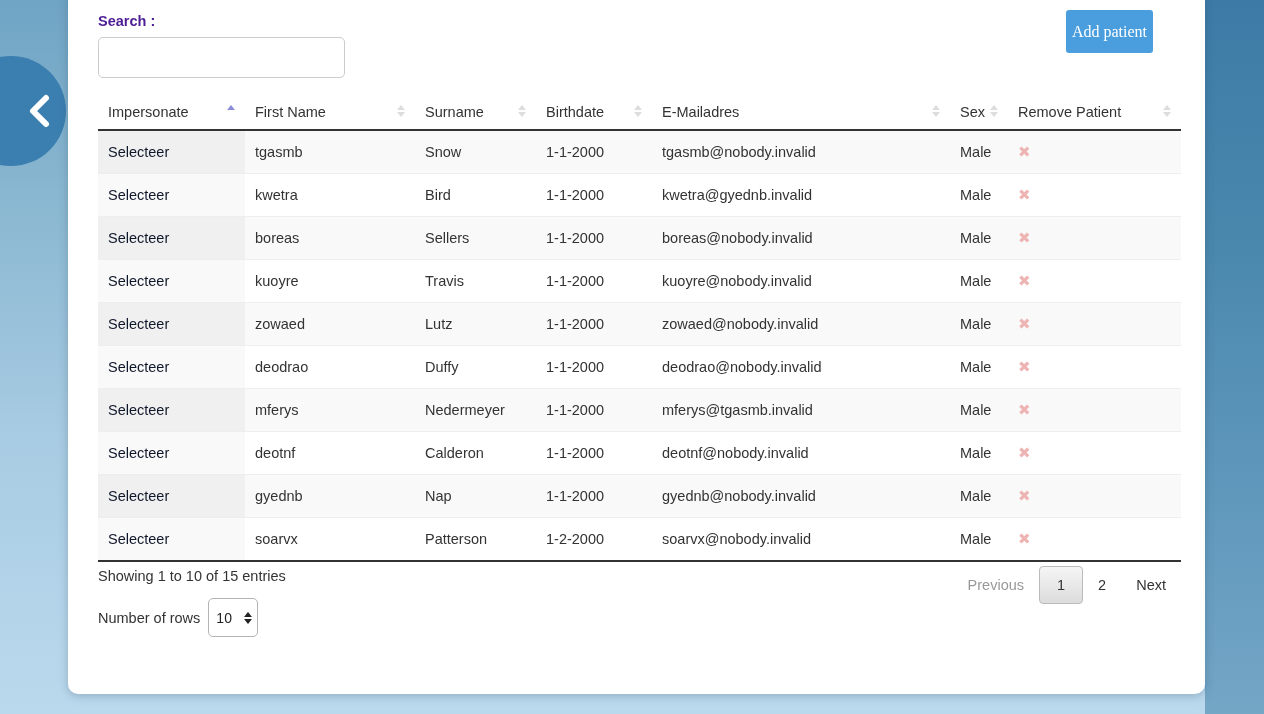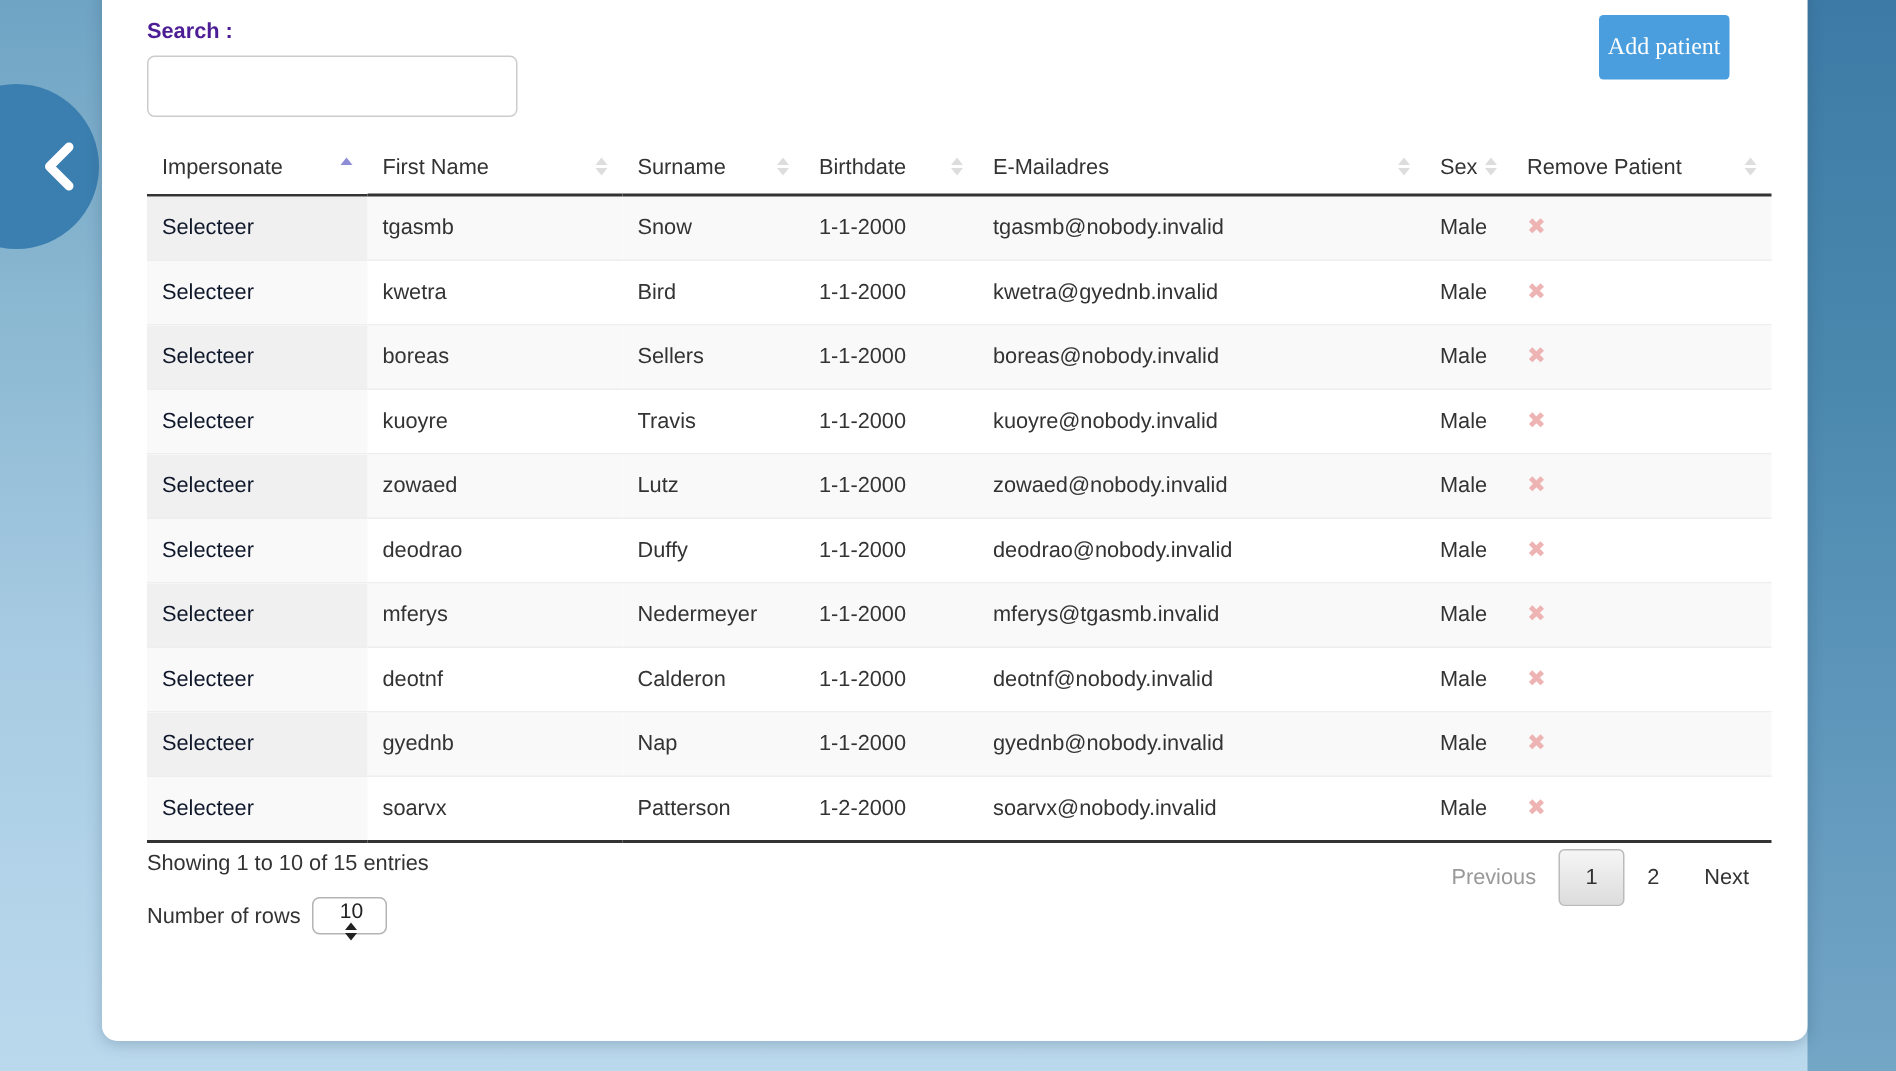--- a/index.html
+++ b/index.html
@@ -212,29 +212,28 @@
   #rows-label {
     font-size: 14.5px;
     color: #333333;
   }
   #rows-select-wrap {
     position: relative;
     display: inline-flex;
     align-items: center;
     justify-content: space-between;
     width: 50px;
-    height: 25px;
+    height: 39px;
     border: 1px solid #b4b4b4;
     border-radius: 5px;
     background: #ffffff;
     padding: 0 5px 0 7px;
     cursor: pointer;
     font-size: 14px;
     color: #222;
-    flex-direction: column;
   }
   #rows-select-wrap .stepper {
     display: flex;
     flex-direction: column;
     gap: 2px;
   }
   #rows-select-wrap .stepper i {
     display: block;
     width: 0;
     height: 0;

